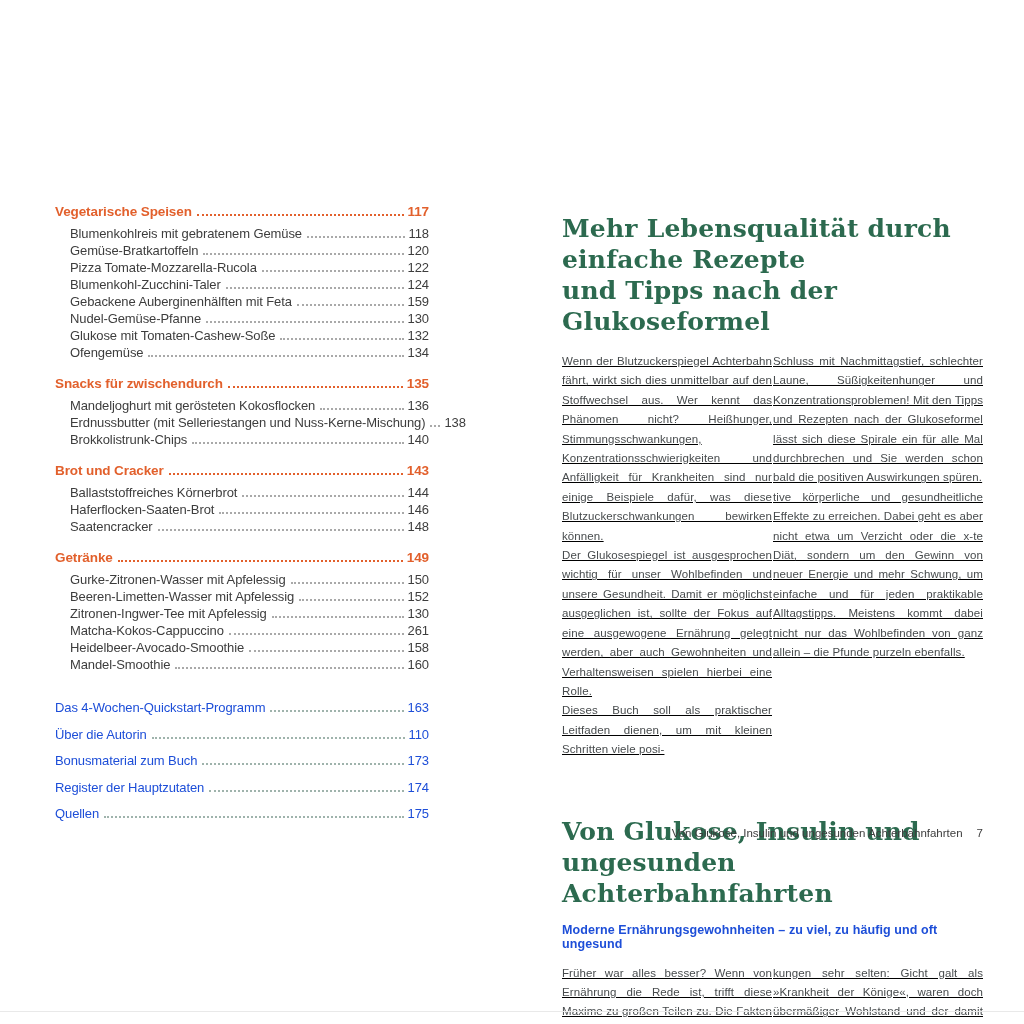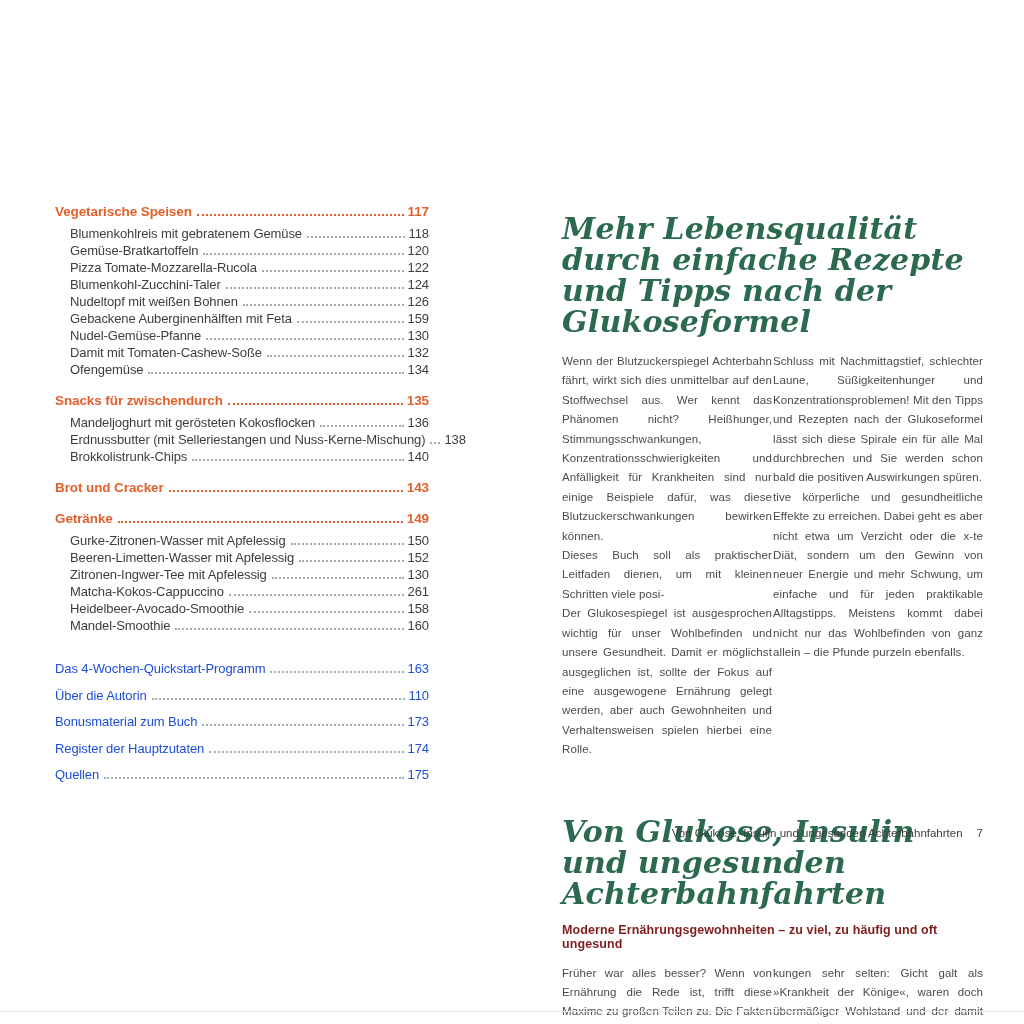--- a/index.html
+++ b/index.html
@@ -36,35 +36,35 @@
   .toc-backmatter .toc-row {
     color: #1d4ed8; margin-bottom: 9.5px; line-height: 17px;
   }
   .toc-backmatter .toc-row .leader { border-bottom-color: #9fb3ac; }
 
   
   .content-page { position: absolute; left: 562px; top: 213px; width: 421px; }
 
   .script-heading {
     font-family: "DejaVu Serif", serif;
-    font-style: italic; font-weight: bold;
-    color: #2c6a4f; font-size: 30px; line-height: 31px;
+    font-weight: bold;
+    color: #2c6a4f; font-size: 25px; line-height: 31px;
     white-space: pre-line; letter-spacing: 0.2px;
   }
-  .cols { display: flex; gap: 1px; margin-top: 15px; }
+  .cols { display: flex; gap: 1px; margin-top: 15px; text-decoration: underline; }
   .col { flex: 1; text-align: justify; }
   .col p {
     font-size: 11.5px; line-height: 19.4px; color: #474b4d;
     letter-spacing: 0.1px;
     hyphens: manual;
   }
   .section-2 { margin-top: 56px; }
   .sub-heading {
     margin-top: 14px;
-    font-size: 12.5px; font-weight: bold; color: #7f1d1d;
+    font-size: 12.5px; font-weight: bold; color: #1d4ed8;
     letter-spacing: 0.1px;
   }
   .section-2 .cols { margin-top: 13px; }
 
   .page-footer {
     position: absolute; right: 41px; top: 827px;
     display: flex; align-items: baseline; gap: 14px;
     font-size: 11.5px; color: #3d3d3d; letter-spacing: 0;
   }
 
@@ -101,36 +101,31 @@
               <span>Pizza Tomate-Mozzarella-Rucola</span>
               <span class="leader"></span>
               <span class="pg">122</span>
             </div>
             <div class="toc-row">
               <span>Blumenkohl-Zucchini-Taler</span>
               <span class="leader"></span>
               <span class="pg">124</span>
             </div>
             <div class="toc-row">
-              <span>Nudeltopf mit weißen Bohnen</span>
-              <span class="leader"></span>
-              <span class="pg">126</span>
-            </div>
-            <div class="toc-row">
               <span>Gebackene Auberginenhälften mit Feta</span>
               <span class="leader"></span>
               <span class="pg">159</span>
             </div>
             <div class="toc-row">
               <span>Nudel-Gemüse-Pfanne</span>
               <span class="leader"></span>
               <span class="pg">130</span>
             </div>
             <div class="toc-row">
-              <span>Damit mit Tomaten-Cashew-Soße</span>
+              <span>Glukose mit Tomaten-Cashew-Soße</span>
               <span class="leader"></span>
               <span class="pg">132</span>
             </div>
             <div class="toc-row">
               <span>Ofengemüse</span>
               <span class="leader"></span>
               <span class="pg">134</span>
             </div>
           </div>
         </div>
@@ -156,20 +151,37 @@
               <span class="leader"></span>
               <span class="pg">140</span>
             </div>
           </div>
         </div>
         <div class="toc-section">
           <div class="toc-row toc-section-header">
             <span>Brot und Cracker</span>
             <span class="leader"></span>
             <span class="pg">143</span>
+          </div>
+          <div class="toc-entries">
+            <div class="toc-row">
+              <span>Ballaststoffreiches Körnerbrot</span>
+              <span class="leader"></span>
+              <span class="pg">144</span>
+            </div>
+            <div class="toc-row">
+              <span>Haferflocken-Saaten-Brot</span>
+              <span class="leader"></span>
+              <span class="pg">146</span>
+            </div>
+            <div class="toc-row">
+              <span>Saatencracker</span>
+              <span class="leader"></span>
+              <span class="pg">148</span>
+            </div>
           </div>
         </div>
         <div class="toc-section">
           <div class="toc-row toc-section-header">
             <span>Getränke</span>
             <span class="leader"></span>
             <span class="pg">149</span>
           </div>
           <div class="toc-entries">
             <div class="toc-row">
@@ -235,22 +247,22 @@
   </div>
 
   <div class="content-page">
 
     <div class="section-1">
       <div class="script-heading">Mehr Lebensqualität durch einfache Rezepte
 und Tipps nach der Glukoseformel</div>
       <div class="cols">
         <div class="col">
             <p>Wenn der Blutzuckerspiegel Achterbahn fährt, wirkt sich dies unmittelbar auf den Stoffwechsel aus. Wer kennt das Phänomen nicht? Heißhunger, Stimmungsschwankungen, Konzentrationsschwierigkeiten und Anfälligkeit für Krankheiten sind nur einige Beispiele dafür, was diese Blutzuckerschwankungen bewirken können.</p>
+            <p>Der Glukosespiegel ist ausgesprochen wichtig für unser Wohlbefinden und unsere Gesundheit. Damit er möglichst ausgeglichen ist, sollte der Fokus auf eine ausgewogene Ernährung gelegt werden, aber auch Gewohnheiten und Verhaltensweisen spielen hierbei eine Rolle.</p>
             <p>Dieses Buch soll als praktischer Leitfaden dienen, um mit kleinen Schritten viele posi-</p>
-            <p>Der Glukosespiegel ist ausgesprochen wichtig für unser Wohlbefinden und unsere Gesundheit. Damit er möglichst ausgeglichen ist, sollte der Fokus auf eine ausgewogene Ernährung gelegt werden, aber auch Gewohnheiten und Verhaltensweisen spielen hierbei eine Rolle.</p>
           </div>
         <div class="col">
             <p>Schluss mit Nachmittagstief, schlechter Laune, Süßigkeitenhunger und Konzentrationsproblemen! Mit den Tipps und Rezepten nach der Glukoseformel lässt sich diese Spirale ein für alle Mal durchbrechen und Sie werden schon bald die positiven Auswirkungen spüren.</p>
             <p>tive körperliche und gesundheitliche Effekte zu erreichen. Dabei geht es aber nicht etwa um Verzicht oder die x-te Diät, sondern um den Gewinn von neuer Energie und mehr Schwung, um einfache und für jeden praktikable Alltagstipps. Meistens kommt dabei nicht nur das Wohlbefinden von ganz allein – die Pfunde purzeln ebenfalls.</p>
           </div>
       </div>
     </div>
 
     <div class="section-2">
       <div class="script-heading">Von Glukose, Insulin und ungesunden

